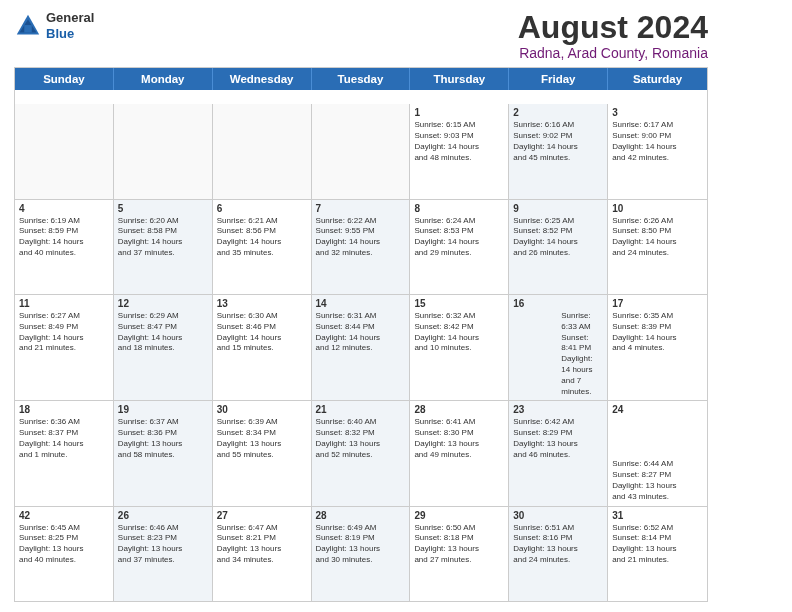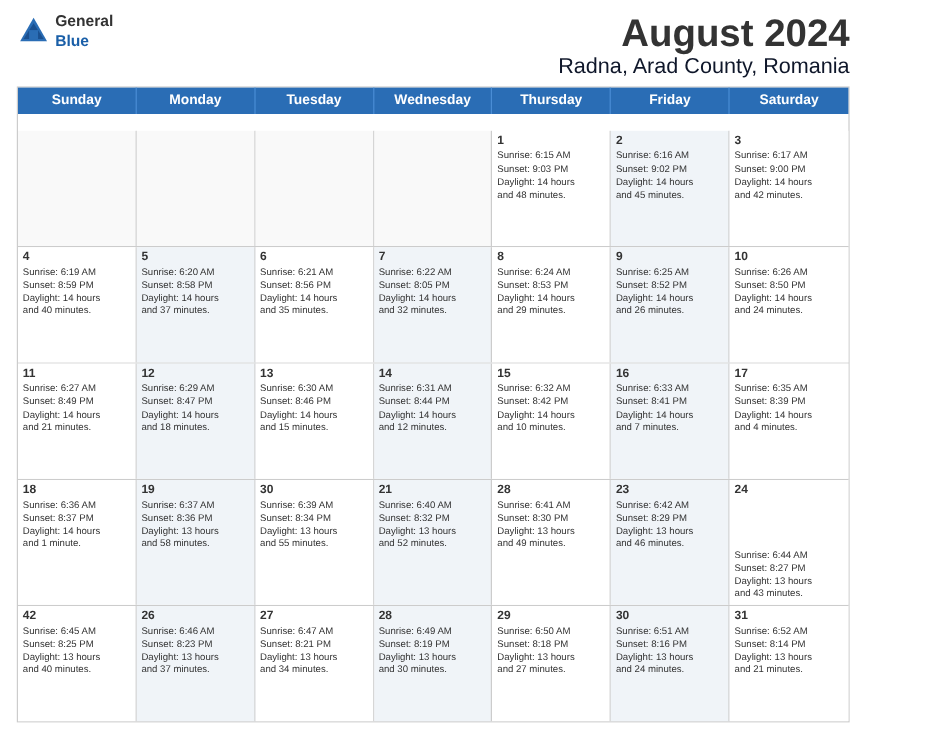--- a/index.html
+++ b/index.html
@@ -42,22 +42,22 @@
     .title-block {
       text-align: right;
     }
     .title-month {
       font-size: 32px;
       font-weight: bold;
       color: #333;
       line-height: 1.1;
     }
     .title-location {
-      font-size: 18px;
-      color: #0f172a;
+      font-size: 14px;
+      color: #701a75;
     }
     .calendar {
       flex: 1;
       display: flex;
       flex-direction: column;
       border: 1px solid #ccc;
       gap: 14px;
     }
     .cal-header-row {
       display: grid;
@@ -127,22 +127,22 @@
     <div class="title-block">
       <div class="title-month">August 2024</div>
       <div class="title-location">Radna, Arad County, Romania</div>
     </div>
   </div>
 
   <div class="calendar">
     <div class="cal-header-row">
     <div class="cal-header-cell">Sunday</div>
         <div class="cal-header-cell">Monday</div>
+        <div class="cal-header-cell">Wednesday</div>
         <div class="cal-header-cell">Tuesday</div>
-        <div class="cal-header-cell">Wednesday</div>
         <div class="cal-header-cell">Thursday</div>
         <div class="cal-header-cell">Friday</div>
         <div class="cal-header-cell">Saturday</div>
       </div>
     <div class="cal-body">
     <div class="cal-week">
           <div class="cal-cell empty"></div>
           <div class="cal-cell empty"></div>
           <div class="cal-cell empty"></div>
           <div class="cal-cell empty"></div>
@@ -186,21 +186,21 @@
           <div class="cal-cell">
             <div class="day-num">6</div>
             <div class="cell-text" style="white-space: pre-line;">Sunrise: 6:21 AM
 Sunset: 8:56 PM
 Daylight: 14 hours
 and 35 minutes.</div>
           </div>
           <div class="cal-cell shaded">
             <div class="day-num">7</div>
             <div class="cell-text" style="white-space: pre-line;">Sunrise: 6:22 AM
-Sunset: 8:05 PM
+Sunset: 9:55 PM
 Daylight: 14 hours
 and 32 minutes.</div>
           </div>
           <div class="cal-cell">
             <div class="day-num">8</div>
             <div class="cell-text" style="white-space: pre-line;">Sunrise: 6:24 AM
 Sunset: 8:53 PM
 Daylight: 14 hours
 and 29 minutes.</div>
           </div>
@@ -250,21 +250,21 @@
           </div>
           <div class="cal-cell">
             <div class="day-num">15</div>
             <div class="cell-text" style="white-space: pre-line;">Sunrise: 6:32 AM
 Sunset: 8:42 PM
 Daylight: 14 hours
 and 10 minutes.</div>
           </div>
           <div class="cal-cell shaded">
             <div class="day-num">16</div>
-            <div class="cell-text" style="white-space: pre-line;">Sunrise: 6:33 AM
+            <div class="cell-text" style="white-space: pre-line; margin-left: 48px;">Sunrise: 6:33 AM
 Sunset: 8:41 PM
 Daylight: 14 hours
 and 7 minutes.</div>
           </div>
           <div class="cal-cell">
             <div class="day-num">17</div>
             <div class="cell-text" style="white-space: pre-line;">Sunrise: 6:35 AM
 Sunset: 8:39 PM
 Daylight: 14 hours
 and 4 minutes.</div>

